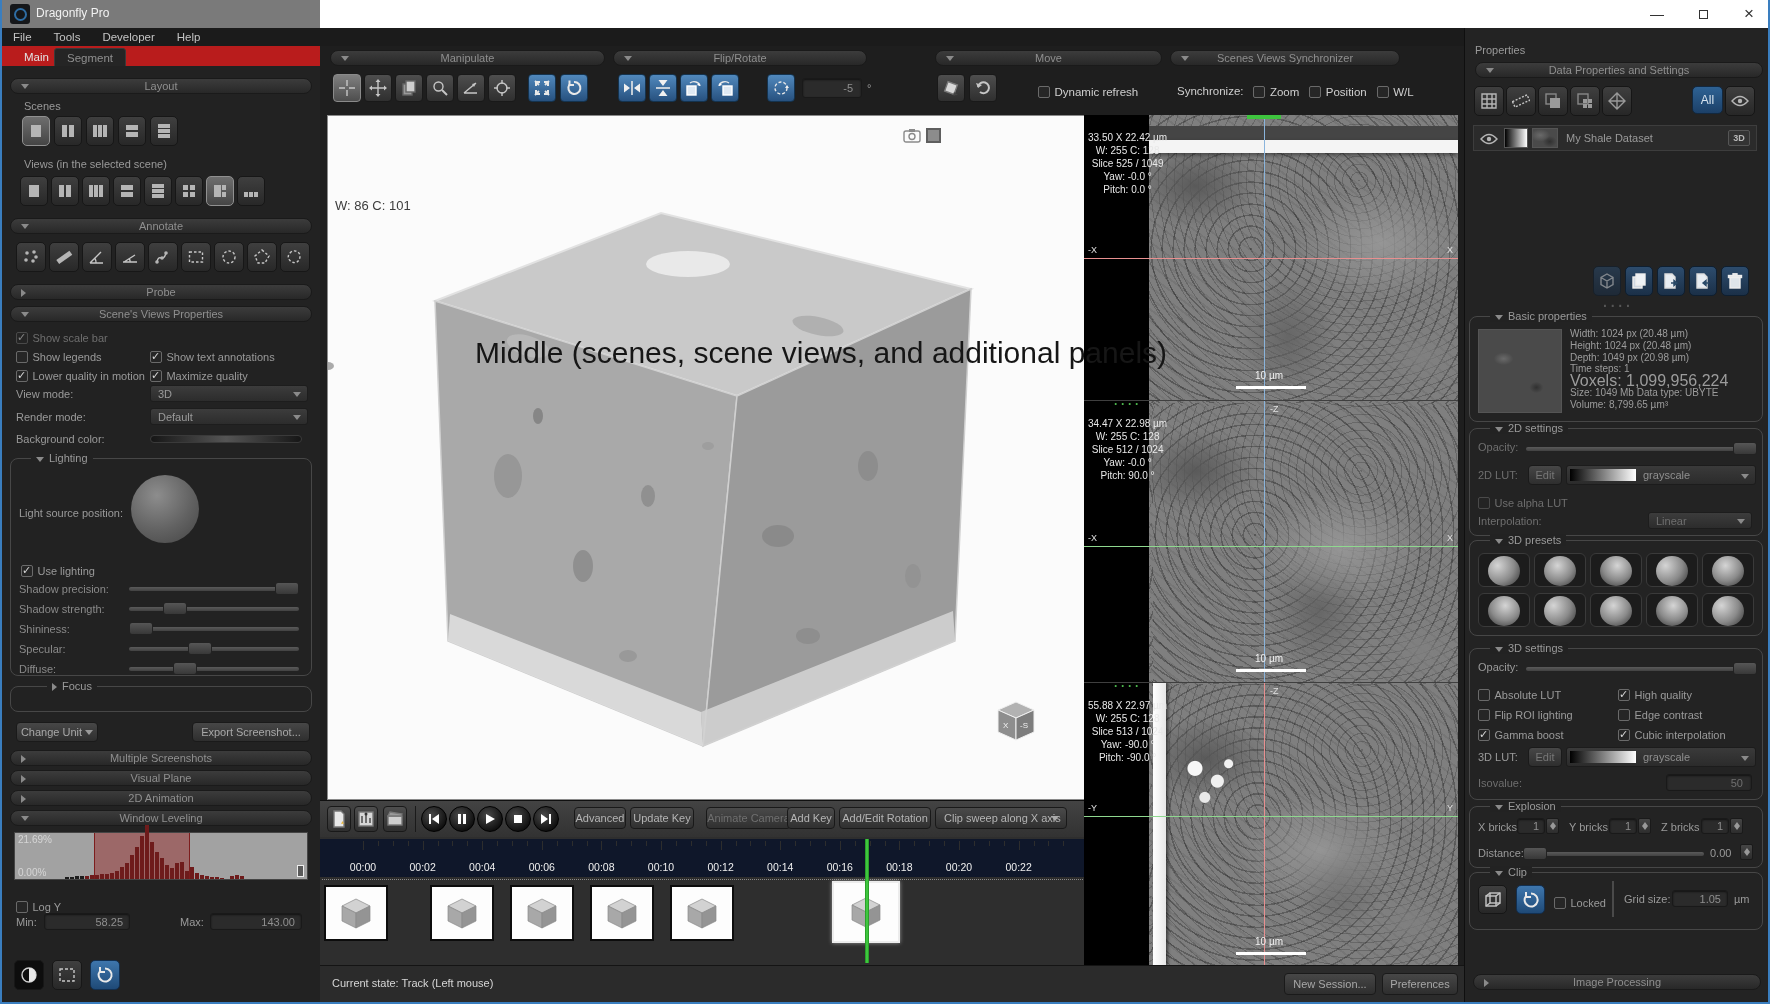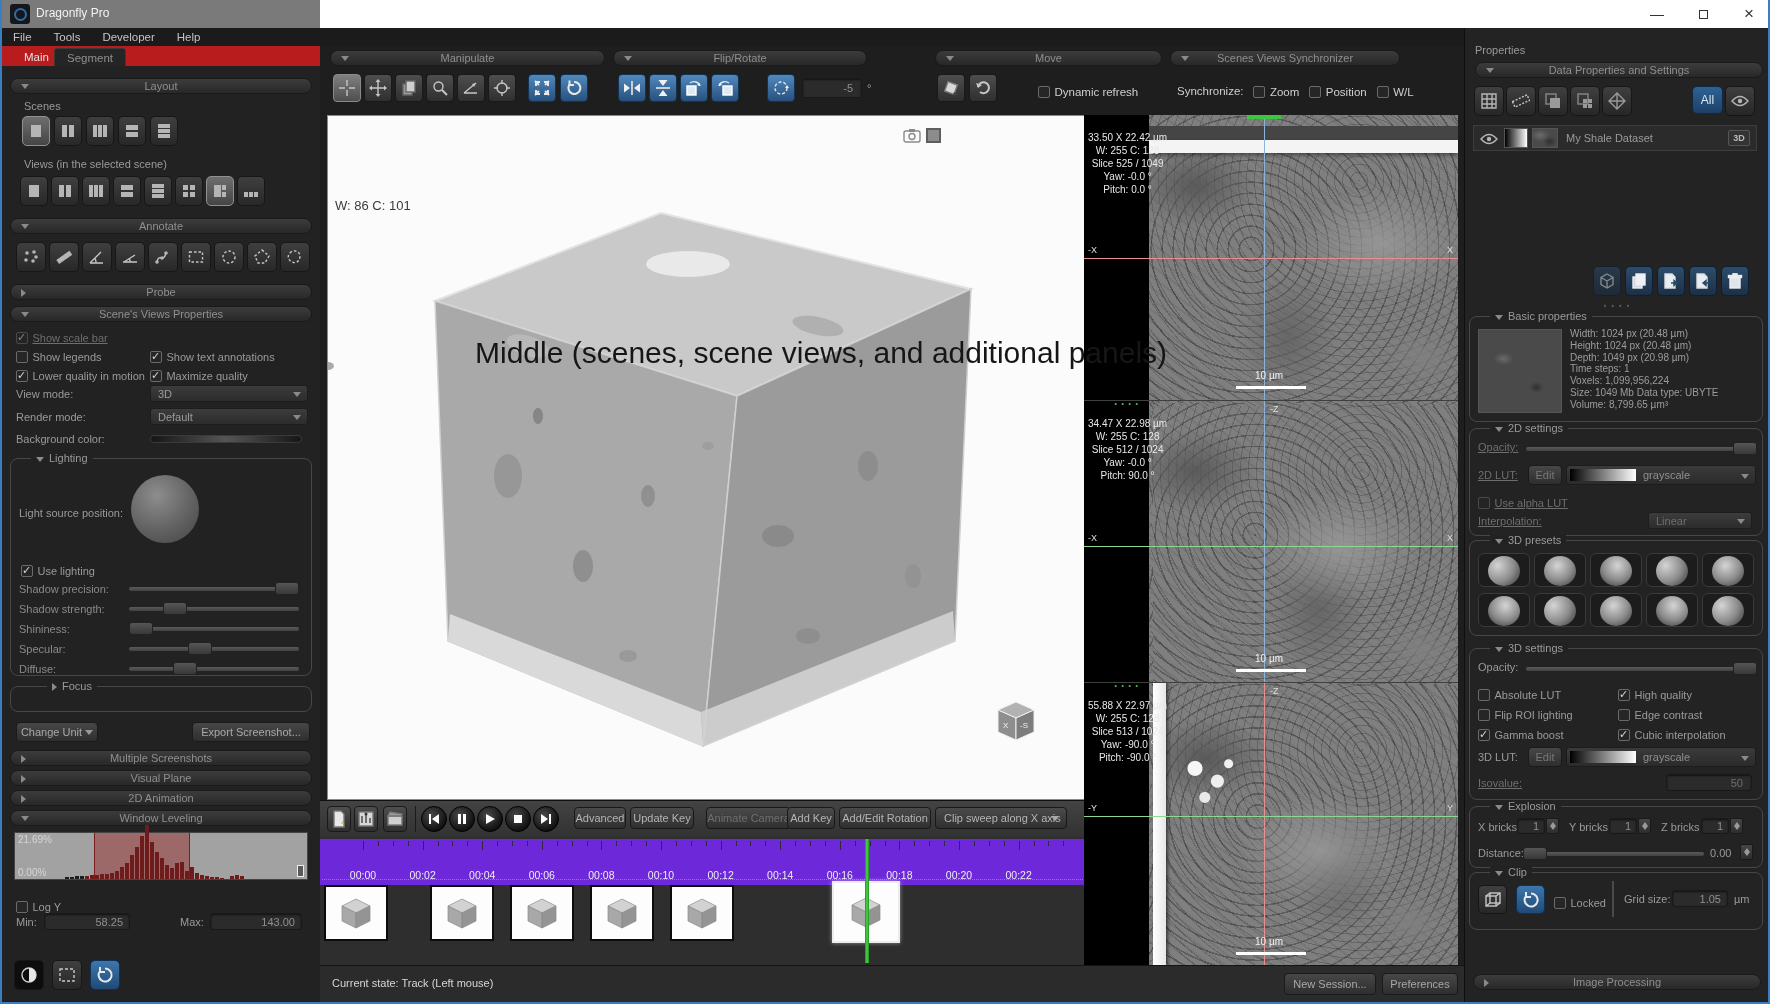--- a/index.html
+++ b/index.html
@@ -1,21 +1,21 @@
 <!DOCTYPE html>
 <html><head>
 <meta charset="utf-8">
 <style>
   html,body{margin:0;padding:0;background:#0d0d0d;font-family:"Liberation Sans","DejaVu Sans",sans-serif;}
   *{box-sizing:border-box;}
   #app{position:relative;width:1770px;height:1004px;background:#1e1e1e;overflow:hidden;
        border-left:2px solid #3a7ebf;border-right:2px solid #3a7ebf;border-bottom:2px solid #3a7ebf;}
   .abs{position:absolute;}
   .txt{color:#9a9a9a;font-size:11px;white-space:nowrap;}
-  .txt-dim{color:#6e6e6e;text-decoration:underline;}
+  .txt-dim{color:#6e6e6e;}
   .txt-bright{color:#cfcfcf;}
 
   
   #titlebar{position:absolute;left:0;top:0;width:100%;height:28px;background:#ffffff;}
   #titlebar .left{position:absolute;left:0;top:0;width:318px;height:28px;background:#7a7a7a;}
   #app-icon{position:absolute;left:8px;top:4px;width:20px;height:20px;background:#15171a;border-radius:3px;}
   #app-icon:after{content:'';position:absolute;left:4px;top:4px;width:9px;height:9px;border:2px solid #2e6da4;border-radius:50%;}
   #title-text{position:absolute;left:34px;top:6px;font-size:12px;color:#f2f2f2;}
   .winbtn{position:absolute;top:0;width:46px;height:28px;text-align:center;color:#333;font-size:14px;line-height:28px;}
   .winbtn .maxbox{display:inline-block;width:9px;height:9px;border:1px solid #333;margin-top:9px;}
@@ -73,21 +73,21 @@
   #middle{position:absolute;left:318px;top:46px;width:1144px;height:958px;background:#1e1e1e;}
   #viewport{position:absolute;left:7px;top:69px;width:760px;height:685px;background:#fbfbfb;border:1px solid #8a8a8a;}
   #wc-label{position:absolute;left:7px;top:82px;color:#3c3c3c;font-size:13px;}
   #caption{position:absolute;left:473px;top:336px;z-index:60;color:#161616;font-size:30px;white-space:nowrap;}
   #gizmo{position:absolute;left:662px;top:578px;}
   #anim{position:absolute;left:0;top:754px;width:767px;height:165px;background:#2e2e2e;border-top:1px solid #101010;}
   #anim-controls{position:absolute;left:0;top:0;width:100%;height:36px;background:linear-gradient(#434343,#323232);}
   .pb{position:absolute;top:5px;width:26px;height:26px;border-radius:13px;background:radial-gradient(circle at 40% 35%,#4a4a4a,#0e0e0e 75%);border:1px solid #000;display:flex;align-items:center;justify-content:center;}
   .ab{position:absolute;top:6px;height:22px;background:linear-gradient(#4a4a4a,#303030);border:1px solid #191919;border-radius:4px;color:#b5b5b5;font-size:11px;text-align:center;line-height:20px;}
   .ab.dim{color:#6f6f6f;margin-left:8px;}
-  #ruler{position:absolute;left:0;top:38px;width:100%;height:46px;background:#6d28d9;}
+  #ruler{position:absolute;left:0;top:38px;width:100%;height:38px;background:#0f172a;}
   .tick{position:absolute;top:2px;width:1px;background:#2d2d2d;}
   .tlabel{position:absolute;bottom:4px;font-size:10.5px;color:#efefef;transform:translateX(-50%);}
   #track{position:absolute;left:2px;right:2px;top:78px;border-top:1px dotted #8a8a8a;}
   .thumb{position:absolute;top:84px;width:64px;height:56px;background:#fdfdfd;border:2px solid #0c0c0c;display:flex;align-items:center;justify-content:center;}
   .thumb.sel{top:80px;width:68px;height:62px;border:2px solid #ececec;box-shadow:0 0 4px rgba(255,255,255,.5);}
   #playhead{position:absolute;left:545px;top:38px;width:4px;height:124px;background:linear-gradient(90deg,#1f8f1f,#49d849,#1f8f1f);z-index:8;}
   #statusbar{position:absolute;left:0;top:919px;width:1144px;height:37px;background:#2b2b2b;border-top:1px solid #141414;}
   #status-text{position:absolute;left:12px;top:11px;color:#d6d6d6;font-size:11px;}
 
   
@@ -1065,21 +1065,21 @@
     <div class="abs dots4" style="left:138px;top:270px;">····</div>
 
     <div class="grp" style="left:4px;top:288px;width:294px;height:106px;">
       <div class="legend"><span class="arr"></span><span>Basic properties</span></div>
       <div class="abs thumb-tex" style="left:8px;top:12px;width:84px;height:84px;"></div>
       <div id="basic-lines" class="abs" style="left:100px;top:11px;">
           <div style="color: rgb(156, 156, 156); font-size: 10px; line-height: 11.8px; white-space: nowrap;">Width: 1024 px (20.48 µm)</div>
           <div style="color: rgb(156, 156, 156); font-size: 10px; line-height: 11.8px; white-space: nowrap;">Height: 1024 px (20.48 µm)</div>
           <div style="color: rgb(156, 156, 156); font-size: 10px; line-height: 11.8px; white-space: nowrap;">Depth: 1049 px (20.98 µm)</div>
           <div style="color: rgb(156, 156, 156); font-size: 10px; line-height: 11.8px; white-space: nowrap;">Time steps: 1</div>
-          <div style="color: rgb(156, 156, 156); font-size: 10px; line-height: 11.8px; white-space: nowrap;">Voxels: 1,099,956,224</div>
+          <div style="color: rgb(156, 156, 156); font-size: 16px; line-height: 11.8px; white-space: nowrap;">Voxels: 1,099,956,224</div>
           <div style="color: rgb(156, 156, 156); font-size: 10px; line-height: 11.8px; white-space: nowrap;">Size: 1049 Mb  Data type: UBYTE</div>
           <div style="color: rgb(156, 156, 156); font-size: 10px; line-height: 11.8px; white-space: nowrap;">Volume: 8,799.65 µm³</div>
         </div>
     </div>
 
     <div class="grp" style="left:4px;top:400px;width:294px;height:108px;">
       <div class="legend"><span class="arr"></span><span>2D settings</span></div>
       <div class="txt txt-dim abs" style="left:8px;top:12px;">Opacity:</div>
       <div class="slider" style="left:56px;top:18px;width:226px;">
           <span class="handle" style="left: 97%;"></span>

